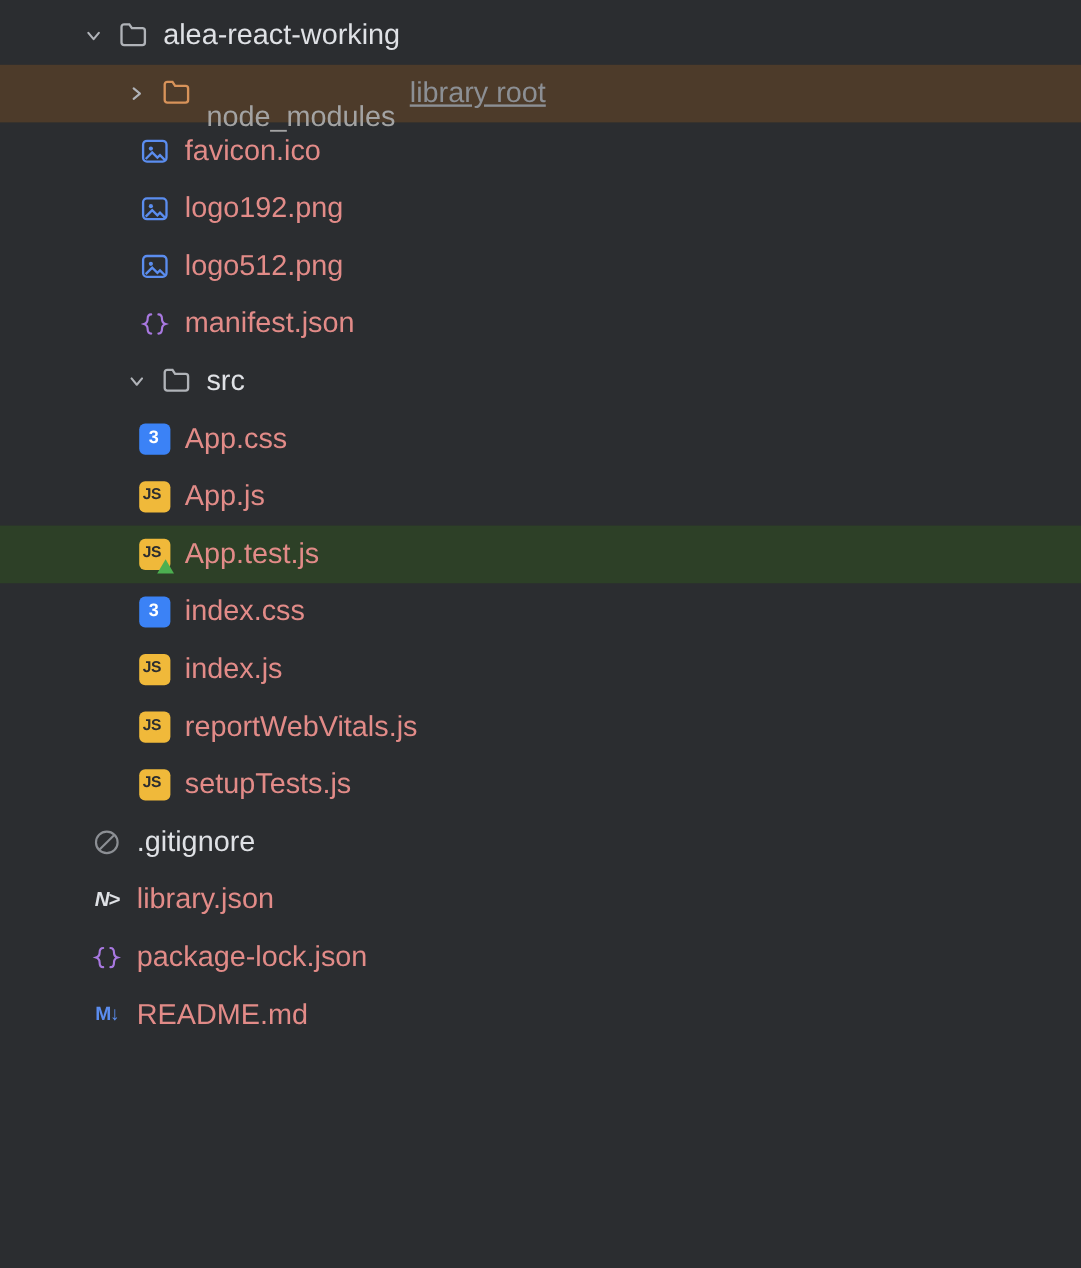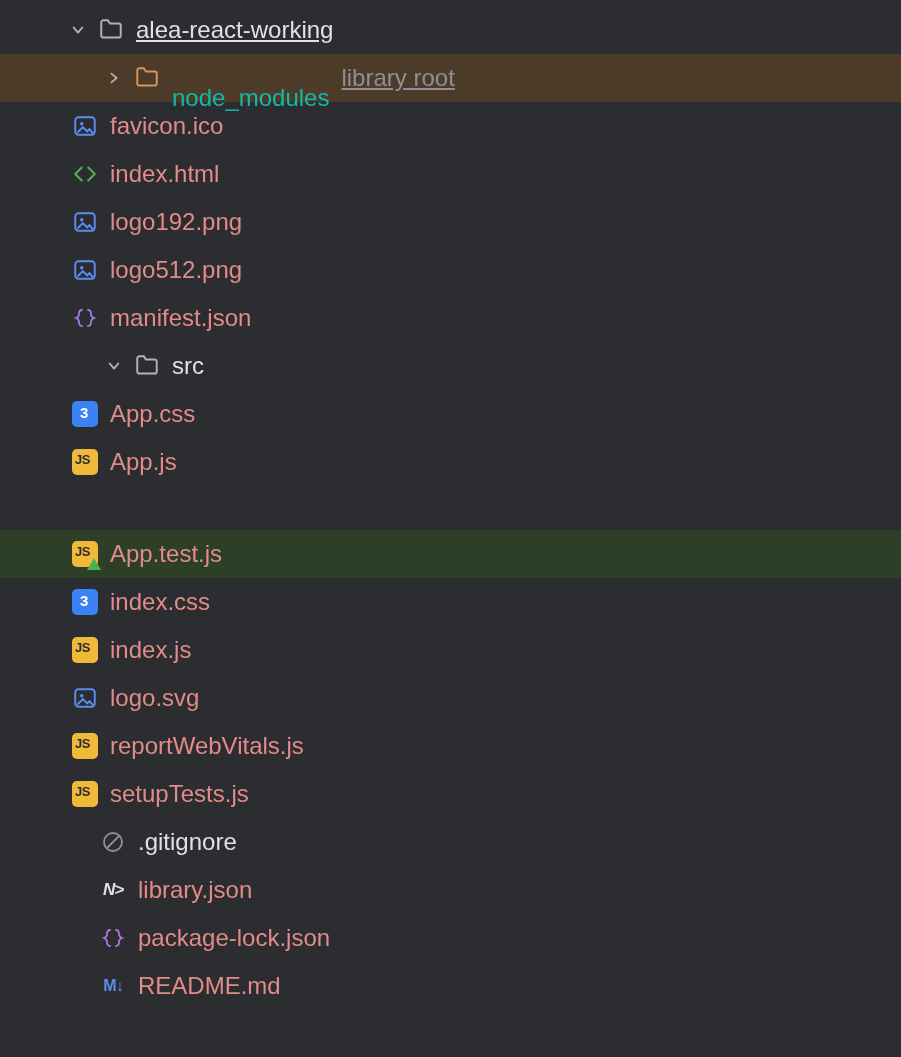--- a/index.html
+++ b/index.html
@@ -15,50 +15,50 @@
     }
     .tree { padding-top: 6px; }
     .row {
       display: flex;
       align-items: center;
       height: 48px;
       white-space: nowrap;
       cursor: pointer;
     }
     .row.highlight-orange { background: #4d3b2a; }
-    .row.highlight-green  { background: #2d4027; margin-top: 44px; }
+    .row.highlight-green  { background: #2d4027; }
     .arrow {
       width: 20px;
       height: 20px;
       display: inline-flex;
       align-items: center;
       justify-content: center;
       margin-right: 10px;
       flex: 0 0 20px;
     }
     .arrow svg { width: 14px; height: 14px; }
     .icon {
       width: 26px;
       height: 26px;
       display: inline-flex;
       align-items: center;
       justify-content: center;
       margin-right: 12px;
       flex: 0 0 26px;
     }
     .label { color: #dfe1e5; }
-    .label-orange { color: #14b8a6; margin-top: 40px; }
+    .label-orange { color: #a3a3a3; margin-top: 40px; }
     .label-salmon { color: #e28b88; }
     .suffix { color: #8c8f94; margin-left: 12px; text-decoration: underline; }
 
     
-    .ind0 { padding-left: 68px; text-decoration: underline; }
+    .ind0 { padding-left: 68px; }
     .ind1 { padding-left: 104px; }
-    .ind2 { padding-left: 72px; }
-    .ind1f{ padding-left: 100px; }
+    .ind2 { padding-left: 116px; }
+    .ind1f{ padding-left: 76px; }
 
     
     .jsbadge {
       width: 26px; height: 26px; border-radius: 5px;
       background: #f0b93a; position: relative;
     }
     .jsbadge::after {
       content: "JS"; position: absolute; left: 3px; top: 3px;
       font-size: 13px; font-weight: 700; color: #2b2d30; letter-spacing: -0.5px;
     }
@@ -120,28 +120,20 @@
     <span class="icon">
       <svg viewBox="0 0 24 24" width="26" height="26">
           <rect x="3" y="4" width="18" height="16" rx="3" fill="none" stroke="#5b8def" stroke-width="1.8"></rect>
           <circle cx="9" cy="10" r="1.6" fill="#5b8def"></circle>
           <path d="M5 18l5-5 4 4 2-2 4 4" fill="none" stroke="#5b8def" stroke-width="1.8"></path>
         </svg>
     </span>
     <span class="label-salmon">favicon.ico</span>
   </div>
 
-  <div class="row ind2">
-    <span class="icon">
-      <svg viewBox="0 0 24 24" width="26" height="26">
-          <path d="M9 6l-6 6 6 6M15 6l6 6-6 6" fill="none" stroke="#4caf50" stroke-width="2" stroke-linecap="round" stroke-linejoin="round"></path>
-        </svg>
-    </span>
-    <span class="label-salmon">index.html</span>
-  </div>
 
   <div class="row ind2">
     <span class="icon">
       <svg viewBox="0 0 24 24" width="26" height="26">
           <rect x="3" y="4" width="18" height="16" rx="3" fill="none" stroke="#5b8def" stroke-width="1.8"></rect>
           <circle cx="9" cy="10" r="1.6" fill="#5b8def"></circle>
           <path d="M5 18l5-5 4 4 2-2 4 4" fill="none" stroke="#5b8def" stroke-width="1.8"></path>
         </svg>
     </span>
     <span class="label-salmon">logo192.png</span>
@@ -210,30 +202,20 @@
     <span class="label-salmon">index.css</span>
   </div>
 
   <div class="row ind2">
     <span class="icon">
         <div class="jsbadge"></div>
       </span>
     <span class="label-salmon">index.js</span>
   </div>
 
-  <div class="row ind2">
-    <span class="icon">
-      <svg viewBox="0 0 24 24" width="26" height="26">
-          <rect x="3" y="4" width="18" height="16" rx="3" fill="none" stroke="#5b8def" stroke-width="1.8"></rect>
-          <circle cx="9" cy="10" r="1.6" fill="#5b8def"></circle>
-          <path d="M5 18l5-5 4 4 2-2 4 4" fill="none" stroke="#5b8def" stroke-width="1.8"></path>
-        </svg>
-    </span>
-    <span class="label-salmon">logo.svg</span>
-  </div>
 
   <div class="row ind2">
     <span class="icon">
         <div class="jsbadge"></div>
       </span>
     <span class="label-salmon">reportWebVitals.js</span>
   </div>
 
   <div class="row ind2">
     <span class="icon">

